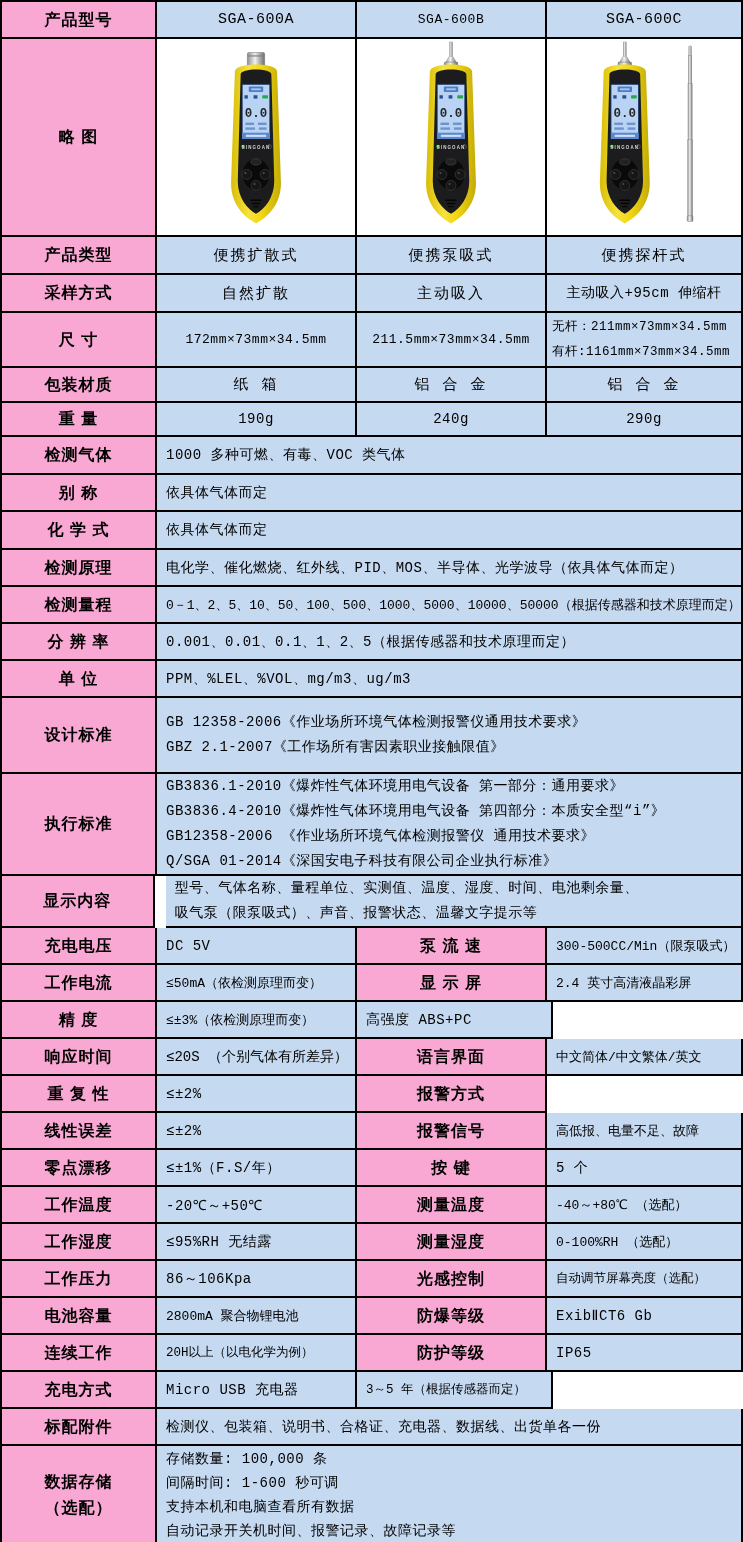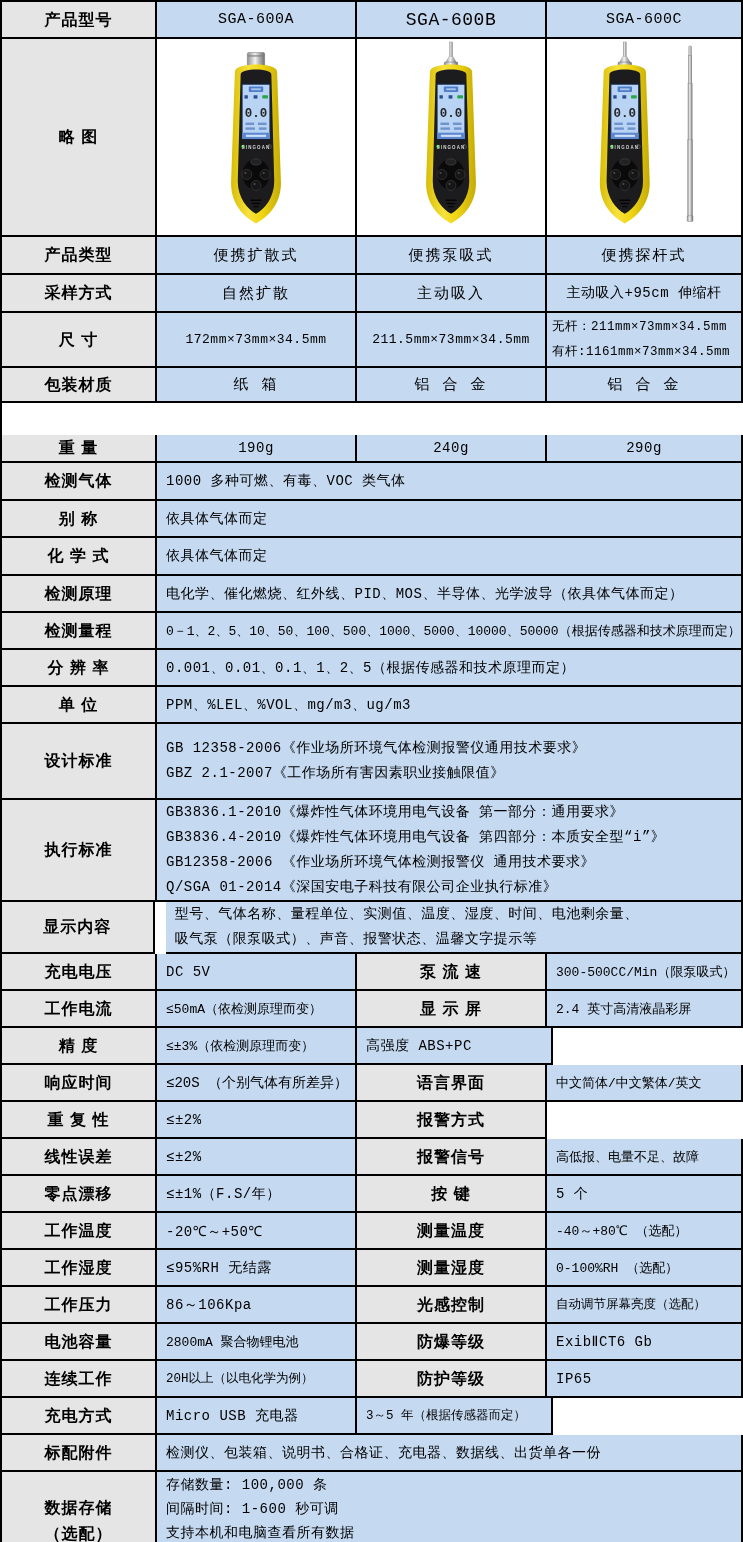--- a/index.html
+++ b/index.html
@@ -16,21 +16,21 @@
   }
   .row { display:flex; width:100%; }
   .cell {
     border-right:2px solid #000;
     border-bottom:2px solid #000;
     display:flex; align-items:center; justify-content:center;
     overflow:hidden;
     background:#C5D9F1;
   }
   .lbl {
-    background:#e5e5e5;
+    background:#f9a8d4;
     font-weight:bold;
     font-size:16px;
     letter-spacing:1px;
     text-align:center;
     line-height:1.25;
   }
   .val {
     font-family:"Liberation Mono","DejaVu Sans Mono",monospace;
     font-size:14px;
     letter-spacing:0.5px;
@@ -42,21 +42,21 @@
   .w4 { width:196px; }
   .span3 { width:586px; }
   .left { justify-content:flex-start; padding-left:9px; text-align:left; }
   .col {
     flex-direction:column; align-items:flex-start; justify-content:center;
     padding-left:9px;
   }
   .col.center-col { align-items:center; padding-left:0; }
   .line { line-height:25px; white-space:nowrap; }
   .h37 { height:37px; } .h38 { height:38px; } .h35 { height:35px; }
-  .h34 { height:28px;margin-top:32px; } .h55 { height:55px; } .h76 { height:76px; }
+  .h34 { height:34px; } .h55 { height:55px; } .h76 { height:76px; }
   .h102 { height:102px; } .h52 { height:52px;gap:11px; } .h99 { height:99px; }
   .hsk { height:198px; }
   .big { font-size:15px; letter-spacing:2px; }
   .scr-val { font:bold 13px "Liberation Mono","DejaVu Sans Mono",monospace; }
   .brand-txt { font:bold 4.6px "Liberation Sans",sans-serif; letter-spacing:1.2px; }
   svg { display:block; }
 </style>
 </head>
 <body>
 
@@ -121,21 +121,21 @@
       <rect x="7" y="182" width="6" height="6" rx="1" fill="url(#gChrome)" stroke="#6c6c6c" stroke-width="0.4"></rect>
     </symbol>
   </defs>
 </svg>
 
 <div class="tbl">
 
   <div class="row h37">
     <div class="cell lbl w1">产品型号</div>
     <div class="cell val w2" style="font-size:15px">SGA-600A</div>
-    <div class="cell val w3" style="font-size:18px">SGA-600B</div>
+    <div class="cell val w3" style="font-size:13px">SGA-600B</div>
     <div class="cell val w4" style="font-size:15px">SGA-600C</div>
   </div>
 
   <div class="row hsk">
     <div class="cell lbl w1">略    图</div>
     <div class="cell white w2">
       <svg width="118" height="192" viewBox="0 0 120 200">
         <use href="#sym-cap" width="120" height="200"></use>
         <use href="#sym-device" width="120" height="200"></use>
         <text x="60" y="79" text-anchor="middle" class="scr-val" fill="#262626">0.0</text>

